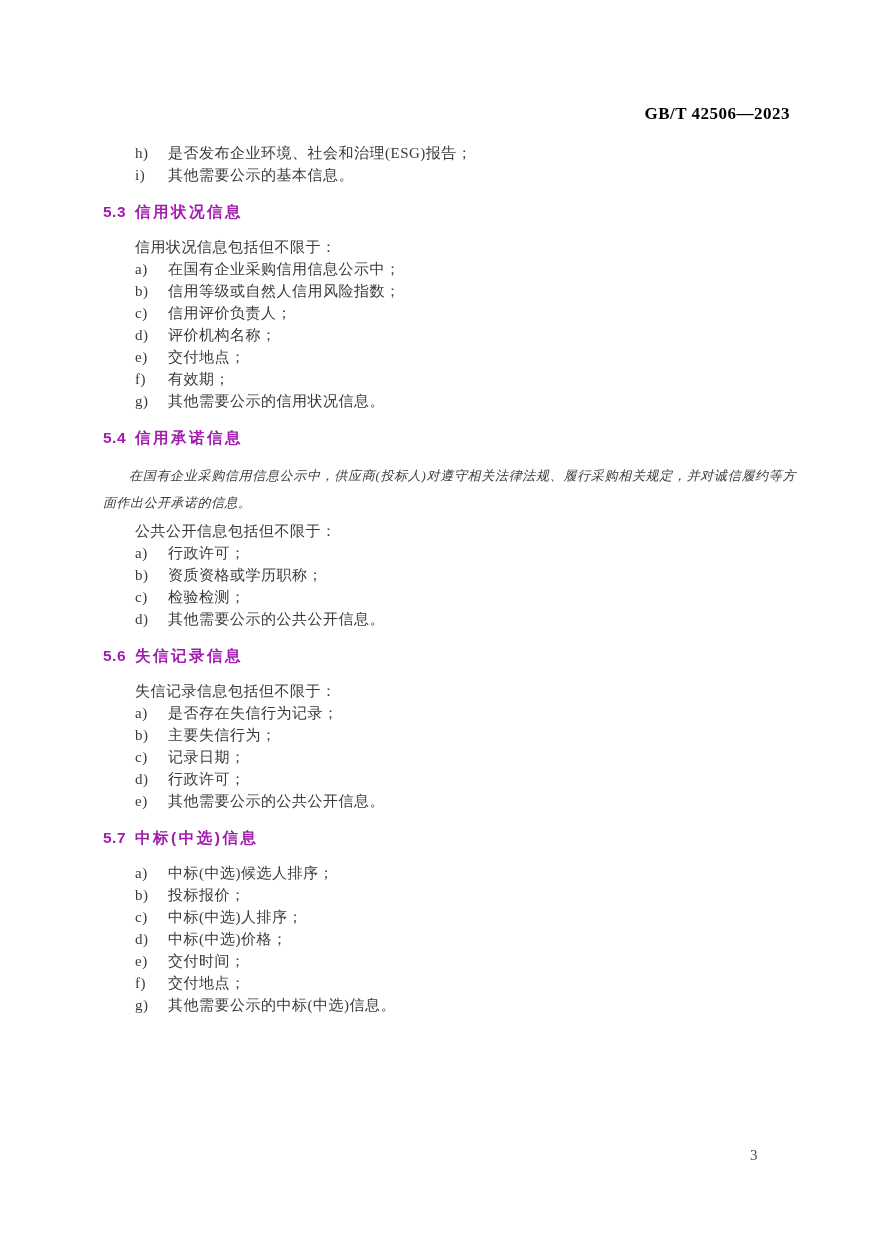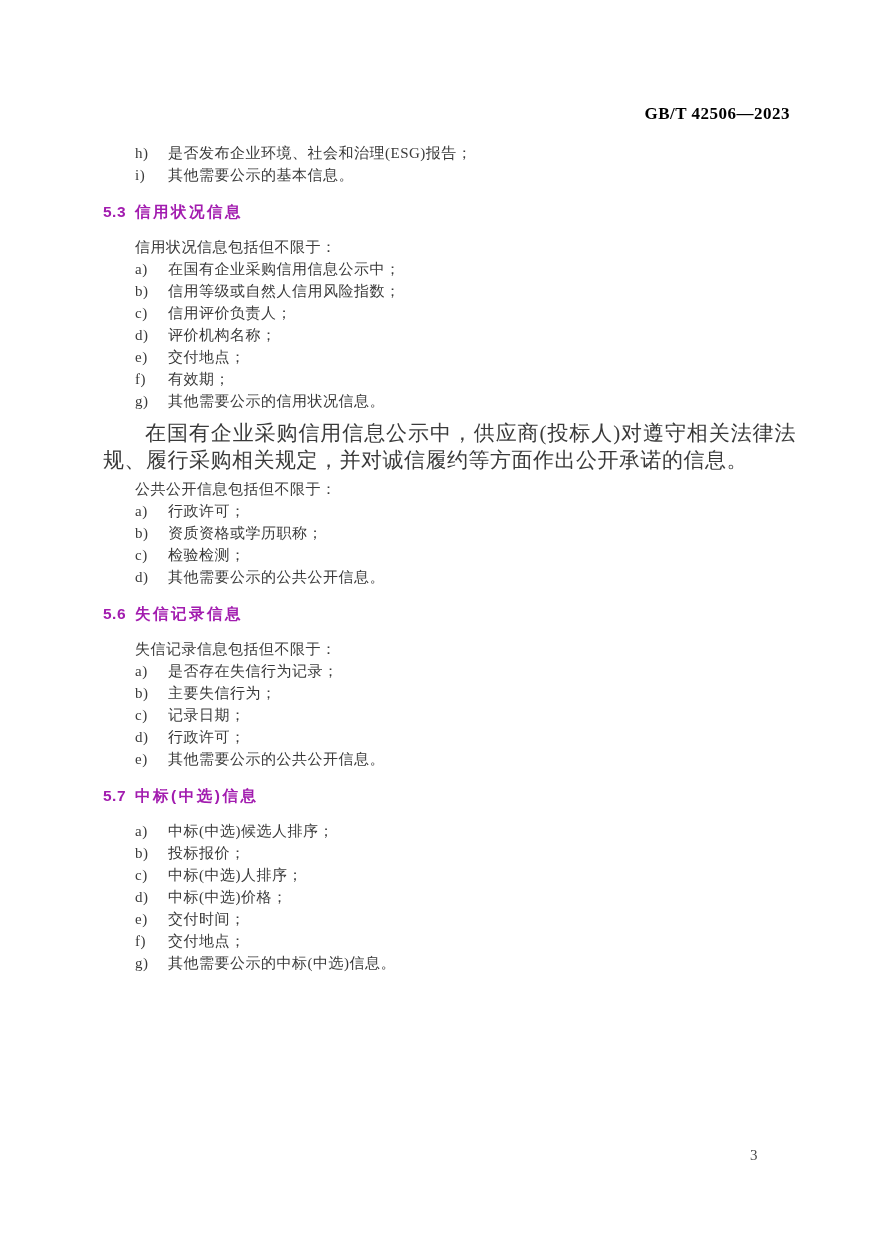--- a/index.html
+++ b/index.html
@@ -53,24 +53,25 @@
   }
   .intro {
     margin: 0 0 0 32px;
     line-height: 22px;
     font-size: 15px;
     letter-spacing: 0.5px;
   }
   .paragraph {
     margin: 8px 4px 4px 0;
     line-height: 27px;
-    font-size: 21px;
+    font-size: 13px;
     letter-spacing: 0.5px;
     text-indent: 2em;
     text-align: justify;
+    font-style: italic;
   }
   .list-item {
     display: flex;
     line-height: 22px;
     font-size: 15px;
     letter-spacing: 0.5px;
   }
   .item-label {
     flex: none;
     width: 33px;
@@ -129,20 +130,24 @@
         <span class="item-text">交付地点；</span>
       </div>
       <div class="list-item">
         <span class="item-label">f)</span>
         <span class="item-text">有效期；</span>
       </div>
       <div class="list-item">
         <span class="item-label">g)</span>
         <span class="item-text">其他需要公示的信用状况信息。</span>
       </div>
+      <div class="sec-heading">
+        <span class="sec-num">5.4</span>
+        <span class="sec-title">信用承诺信息</span>
+      </div>
       <p class="paragraph">在国有企业采购信用信息公示中，供应商(投标人)对遵守相关法律法规、履行采购相关规定，并对诚信履约等方面作出公开承诺的信息。</p>
       <p class="intro">公共公开信息包括但不限于：</p>
       <div class="list-item">
         <span class="item-label">a)</span>
         <span class="item-text">行政许可；</span>
       </div>
       <div class="list-item">
         <span class="item-label">b)</span>
         <span class="item-text">资质资格或学历职称；</span>
       </div>

